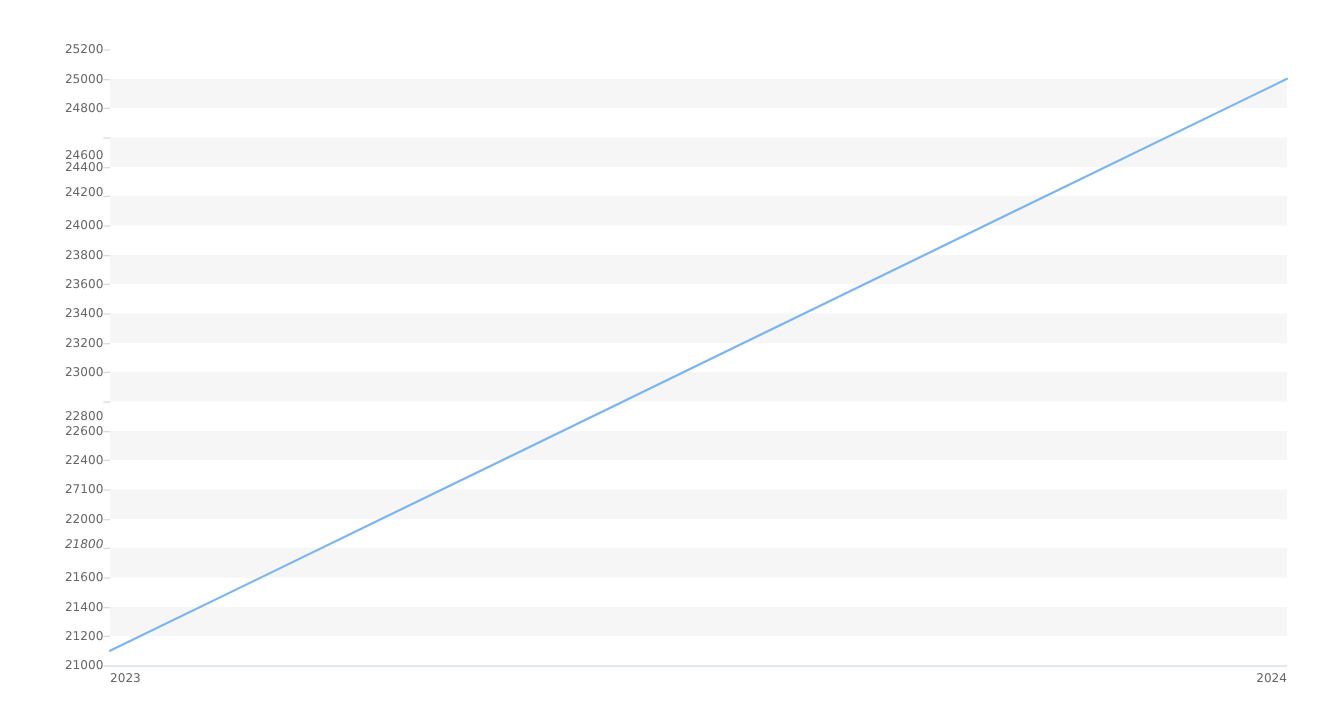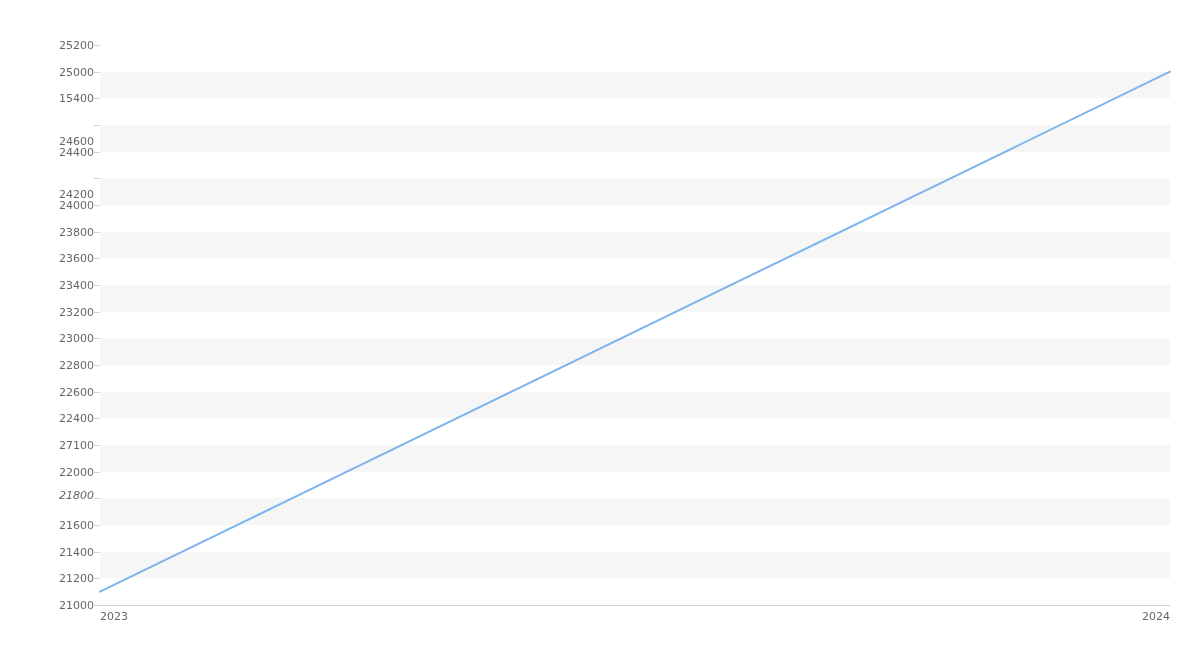--- a/index.html
+++ b/index.html
@@ -118,41 +118,41 @@
     <div class="y-tick-label" style="top: 495px; font-style: italic;">21800</div>
     <div class="y-tick-mark" style="top: 498.333px;"></div>
     <div class="y-tick-label" style="top: 471.667px;">22000</div>
     <div class="y-tick-mark" style="top: 471.667px;"></div>
     <div class="y-tick-label" style="top: 445px;">27100</div>
     <div class="y-tick-mark" style="top: 445px;"></div>
     <div class="y-tick-label" style="top: 418.333px;">22400</div>
     <div class="y-tick-mark" style="top: 418.333px;"></div>
     <div class="y-tick-label" style="top: 391.667px;">22600</div>
     <div class="y-tick-mark" style="top: 391.667px;"></div>
-    <div class="y-tick-label" style="top: 365px;">22800</div>
+    <div class="y-tick-label" style="top: 378px;">22800</div>
     <div class="y-tick-mark" style="top: 365px;"></div>
     <div class="y-tick-label" style="top: 338.333px; margin-left: 12px;">23000</div>
     <div class="y-tick-mark" style="top: 338.333px;"></div>
     <div class="y-tick-label" style="top: 311.667px;">23200</div>
     <div class="y-tick-mark" style="top: 311.667px;"></div>
     <div class="y-tick-label" style="top: 285px;">23400</div>
     <div class="y-tick-mark" style="top: 285px;"></div>
     <div class="y-tick-label" style="top: 258.333px;">23600</div>
     <div class="y-tick-mark" style="top: 258.333px;"></div>
     <div class="y-tick-label" style="top: 231.667px;">23800</div>
     <div class="y-tick-mark" style="top: 231.667px;"></div>
     <div class="y-tick-label" style="top: 205px;">24000</div>
     <div class="y-tick-mark" style="top: 205px;"></div>
-    <div class="y-tick-label" style="top: 194px;">24200</div>
+    <div class="y-tick-label" style="top: 175px;">24200</div>
     <div class="y-tick-mark" style="top: 178.333px;"></div>
     <div class="y-tick-label" style="top: 151.667px;">24400</div>
     <div class="y-tick-mark" style="top: 151.667px;"></div>
     <div class="y-tick-label" style="top: 141px;">24600</div>
     <div class="y-tick-mark" style="top: 125px;"></div>
-    <div class="y-tick-label" style="top: 98.3333px;">15400</div>
+    <div class="y-tick-label" style="top: 98.3333px;">24800</div>
     <div class="y-tick-mark" style="top: 98.3333px;"></div>
     <div class="y-tick-label" style="top: 71.6667px;">25000</div>
     <div class="y-tick-mark" style="top: 71.6667px;"></div>
     <div class="y-tick-label" style="top: 45px;">25200</div>
     <div class="y-tick-mark" style="top: 45px;"></div>
     <div class="x-tick-label" style="left: 100px;">2023</div>
     <div class="x-tick-label" style="right: 30px;">2024</div>
   </div>
 
 </body></html>

